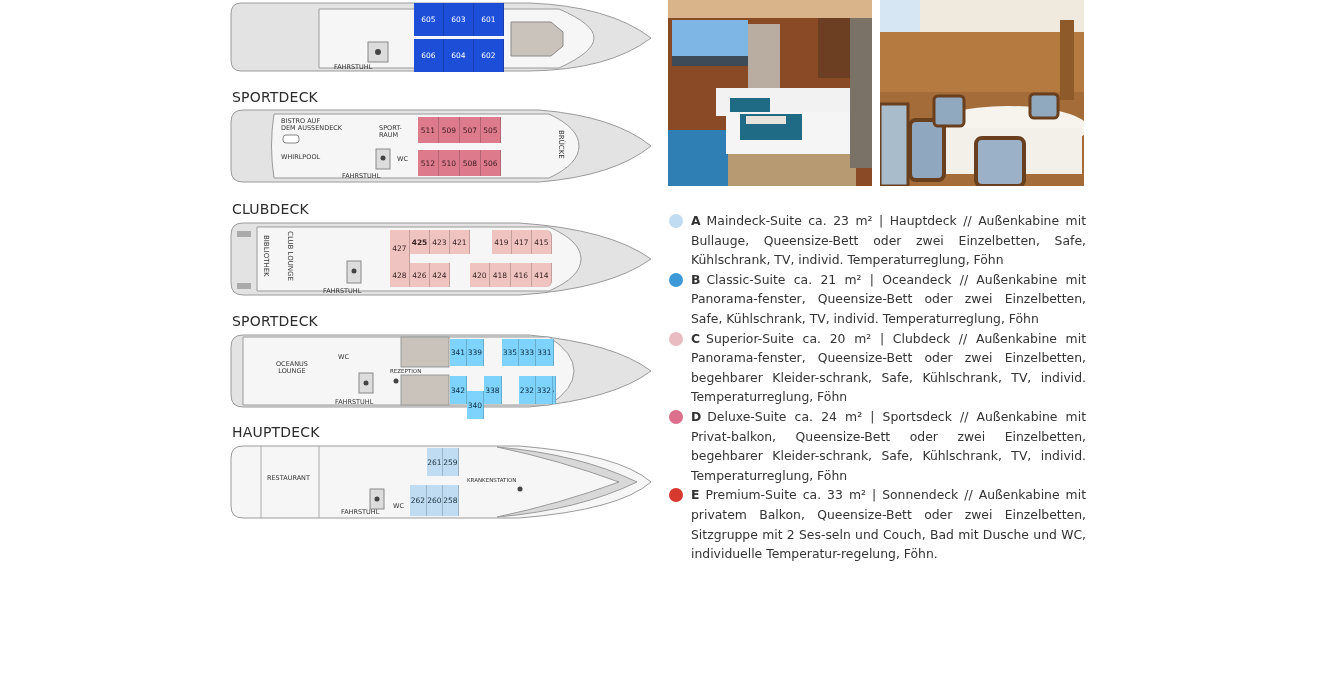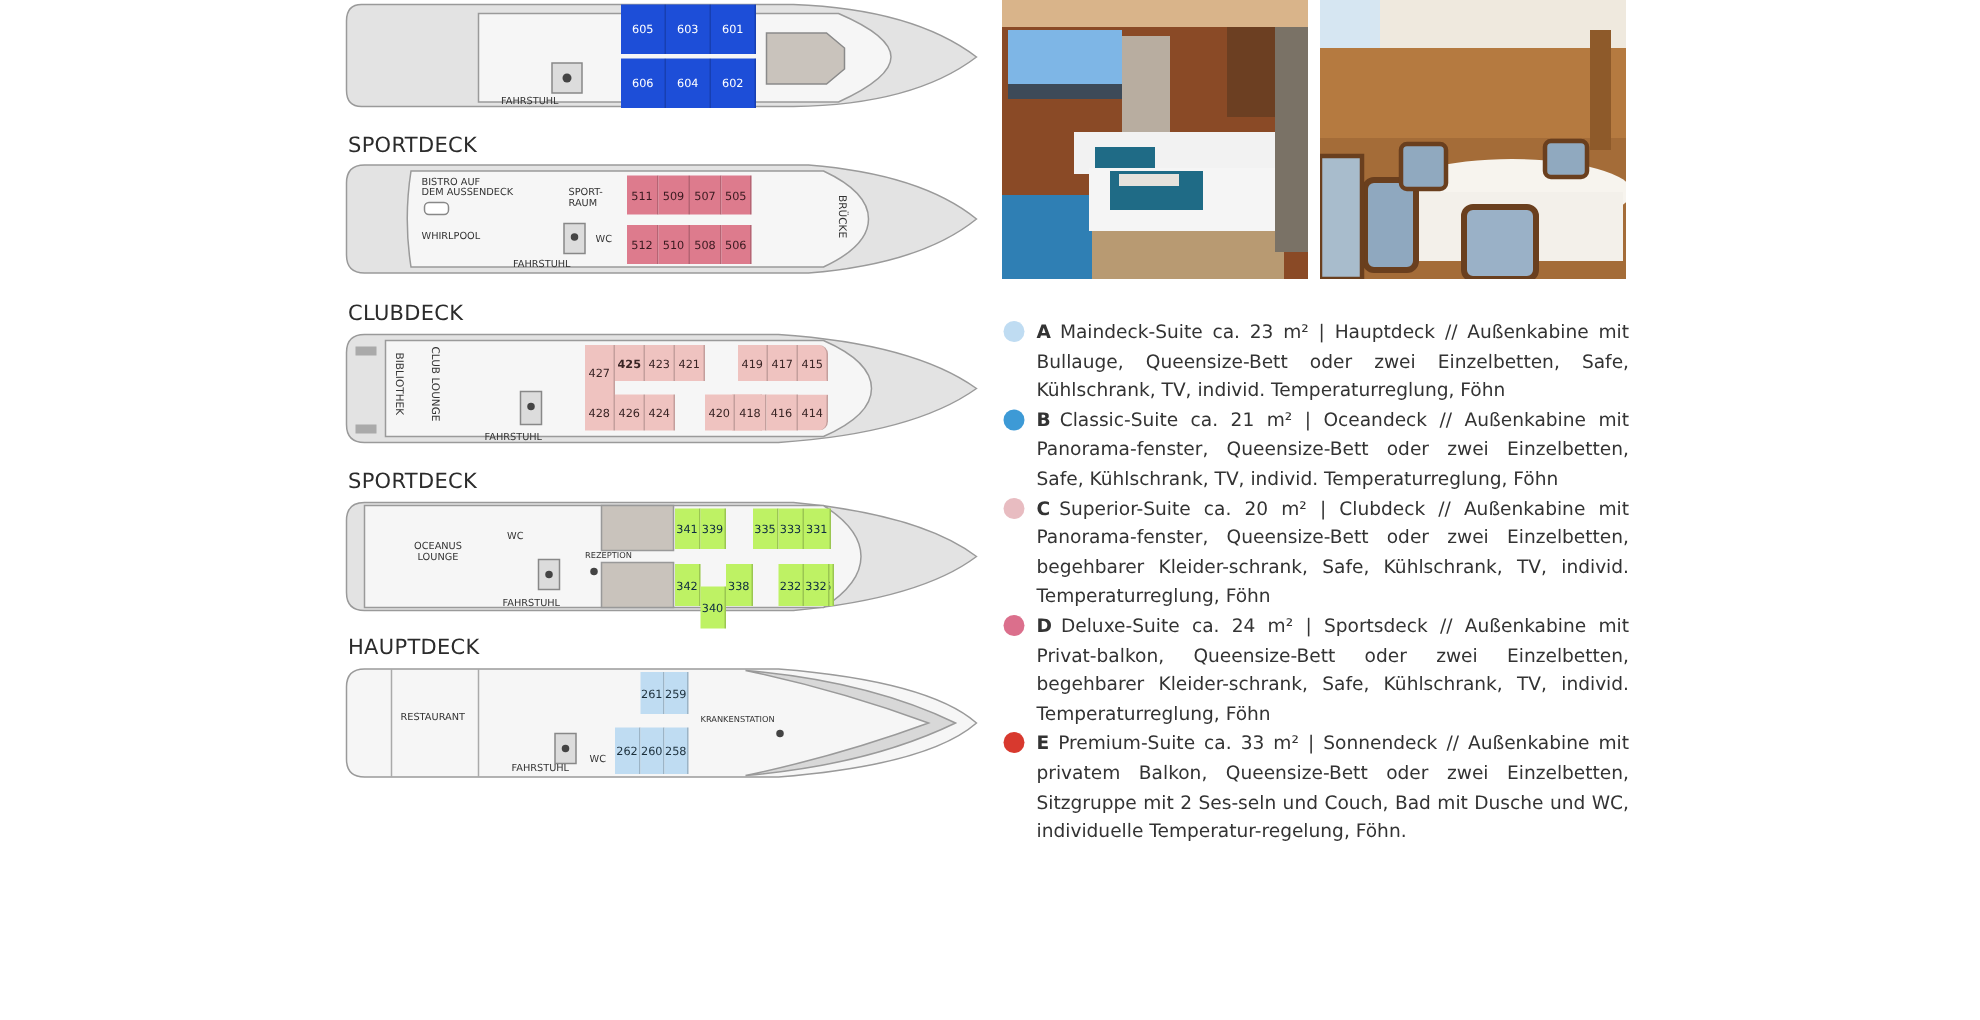--- a/index.html
+++ b/index.html
@@ -4,21 +4,21 @@
 <style>
   html,body{margin:0;padding:0;background:#ffffff;}
   body{width:1320px;height:680px;position:relative;overflow:hidden;font-family:"Liberation Sans",sans-serif;color:#333;}
   .deck-title{position:absolute;left:232px;font-family:"DejaVu Sans",sans-serif;font-size:14px;letter-spacing:0.2px;color:#2b2b2b;}
   .ship{position:absolute;left:229px;width:424px;height:76px;}
   .ship svg{display:block;}
   .cab{position:absolute;display:flex;align-items:center;justify-content:center;font-family:"DejaVu Sans",sans-serif;font-size:7.5px;color:#333;border-right:1px solid rgba(0,0,0,0.18);box-sizing:border-box;}
   .cab.e{background:#1d4ed8;color:#fff;}
   .cab.d{background:#dd7b8d;color:#3a1a20;}
   .cab.c{background:#efc3c0;color:#3a2525;}
-  .cab.b{background:#bef264;color:#0c2a40;}
+  .cab.b{background:#7dd3fc;color:#0c2a40;}
   .cab.a{background:#bfdcf2;color:#1c2f3b;}
   .lbl{position:absolute;font-family:"DejaVu Sans",sans-serif;font-size:6.5px;color:#333;white-space:nowrap;line-height:1.1;}
   .vlbl{position:absolute;font-family:"DejaVu Sans",sans-serif;font-size:7px;color:#333;writing-mode:vertical-rl;white-space:nowrap;}
   .photo{position:absolute;top:0;height:186px;overflow:hidden;}
   .legend{position:absolute;left:668px;top:211px;width:418px;font-family:"DejaVu Sans",sans-serif;font-size:12.4px;line-height:19.6px;color:#333;}
   .legend .item{position:relative;padding-left:23px;text-align:justify;}
   .legend .dot{position:absolute;left:1px;top:3px;width:14px;height:14px;border-radius:50%;}
   .legend .key{font-weight:bold;margin-right:6px;}
 </style>
 </head>

